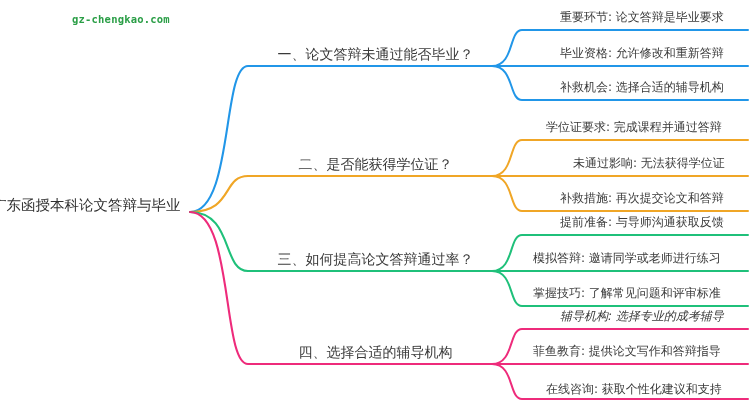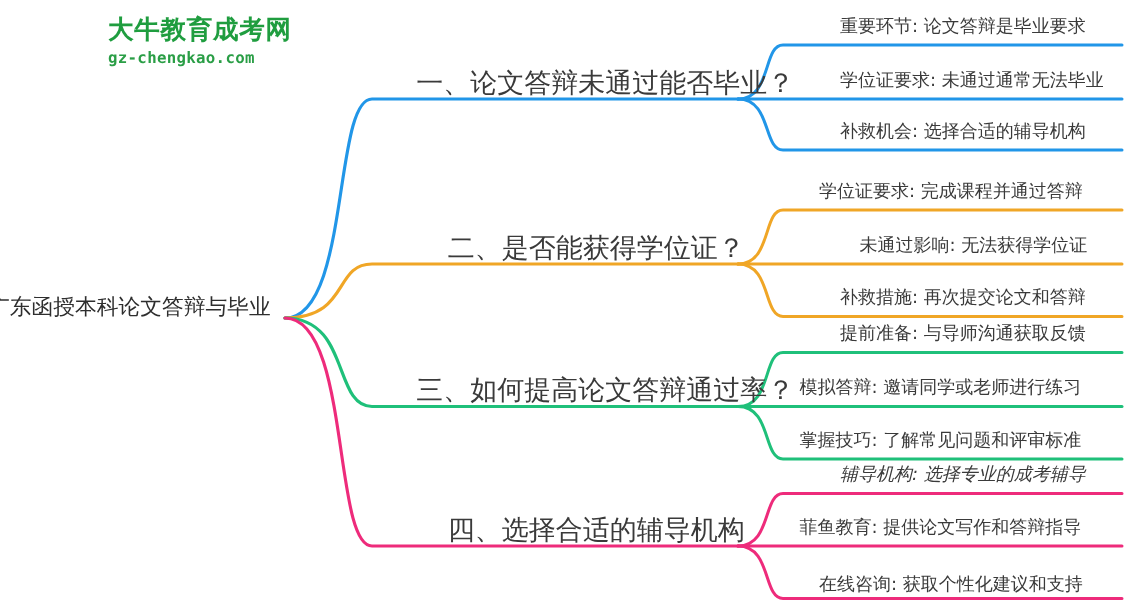--- a/index.html
+++ b/index.html
@@ -34,36 +34,35 @@
     white-space:nowrap;
     color:#3b3b3b;
     font-family:"DejaVu Sans","Liberation Sans",sans-serif;
     line-height:1;
   }
   .node.root{
     font-size:14.5px;
     color:#2e2e2e;
   }
   .node.branch{
-    font-size:18px;
+    font-size:14px;
     color:#3a3a3a;
   }
   .node.leaf{
     font-size:12px;
     color:#3a3a3a;
   }
 </style>
 </head>
 <body>
 
 <div id="stage">
 
   <div class="logo">
     <div class="logo-text">
-      <div class="logo-title">大牛教育成考网</div>
       <div class="logo-url">gz-chengkao.com</div>
     </div>
   </div>
 
   <svg class="links" id="links" viewBox="0 0 750 410" preserveAspectRatio="none">
       <path d="M 190 212 C 233.5 212 221.9 66 248 66 L 492 66" fill="none" stroke="#2196e8" stroke-width="2.1" stroke-linecap="round" stroke-linejoin="round"></path>
       <path d="M 492 66 C 514.5 66 508.5 30 522 30 L 748 30" fill="none" stroke="#2196e8" stroke-width="2" stroke-linecap="round" stroke-linejoin="round"></path>
       <path d="M 492 66 L 748 66" fill="none" stroke="#2196e8" stroke-width="2" stroke-linecap="round" stroke-linejoin="round"></path>
       <path d="M 492 66 C 514.5 66 508.5 100 522 100 L 748 100" fill="none" stroke="#2196e8" stroke-width="2" stroke-linecap="round" stroke-linejoin="round"></path>
       <path d="M 190 212 C 233.5 212 221.9 176 248 176 L 492 176" fill="none" stroke="#f0a626" stroke-width="2.1" stroke-linecap="round" stroke-linejoin="round"></path>
@@ -77,21 +76,21 @@
       <path d="M 190 212 C 233.5 212 221.9 364 248 364 L 492 364" fill="none" stroke="#ee2b7b" stroke-width="2.1" stroke-linecap="round" stroke-linejoin="round"></path>
       <path d="M 492 364 C 514.5 364 508.5 329 522 329 L 748 329" fill="none" stroke="#ee2b7b" stroke-width="2" stroke-linecap="round" stroke-linejoin="round"></path>
       <path d="M 492 364 L 748 364" fill="none" stroke="#ee2b7b" stroke-width="2" stroke-linecap="round" stroke-linejoin="round"></path>
       <path d="M 492 364 C 514.5 364 508.5 399 522 399 L 748 399" fill="none" stroke="#ee2b7b" stroke-width="2" stroke-linecap="round" stroke-linejoin="round"></path>
     </svg>
 
   <div id="nodes">
       <div class="node root" style="left: -8px; top: 198px;">广东函授本科论文答辩与毕业</div>
       <div class="node branch" style="left: 277.5px; top: 47px;">一、论文答辩未通过能否毕业？</div>
       <div class="node leaf" style="left: 560px; top: 11px;">重要环节: 论文答辩是毕业要求</div>
-      <div class="node leaf" style="left: 560px; top: 47px;">学位证要求: 未通过通常无法毕业</div>
+      <div class="node leaf" style="left: 560px; top: 47px;">毕业资格: 允许修改和重新答辩</div>
       <div class="node leaf" style="left: 560px; top: 81px;">补救机会: 选择合适的辅导机构</div>
       <div class="node branch" style="left: 298.5px; top: 157px;">二、是否能获得学位证？</div>
       <div class="node leaf" style="left: 546px; top: 121px;">学位证要求: 完成课程并通过答辩</div>
       <div class="node leaf" style="left: 573px; top: 157px;">未通过影响: 无法获得学位证</div>
       <div class="node leaf" style="left: 560px; top: 192px;">补救措施: 再次提交论文和答辩</div>
       <div class="node branch" style="left: 277.5px; top: 252px;">三、如何提高论文答辩通过率？</div>
       <div class="node leaf" style="left: 560px; top: 216px;">提前准备: 与导师沟通获取反馈</div>
       <div class="node leaf" style="left: 533px; top: 252px;">模拟答辩: 邀请同学或老师进行练习</div>
       <div class="node leaf" style="left: 533px; top: 287px; text-align: right;">掌握技巧: 了解常见问题和评审标准</div>
       <div class="node branch" style="left: 298.5px; top: 345px;">四、选择合适的辅导机构</div>

